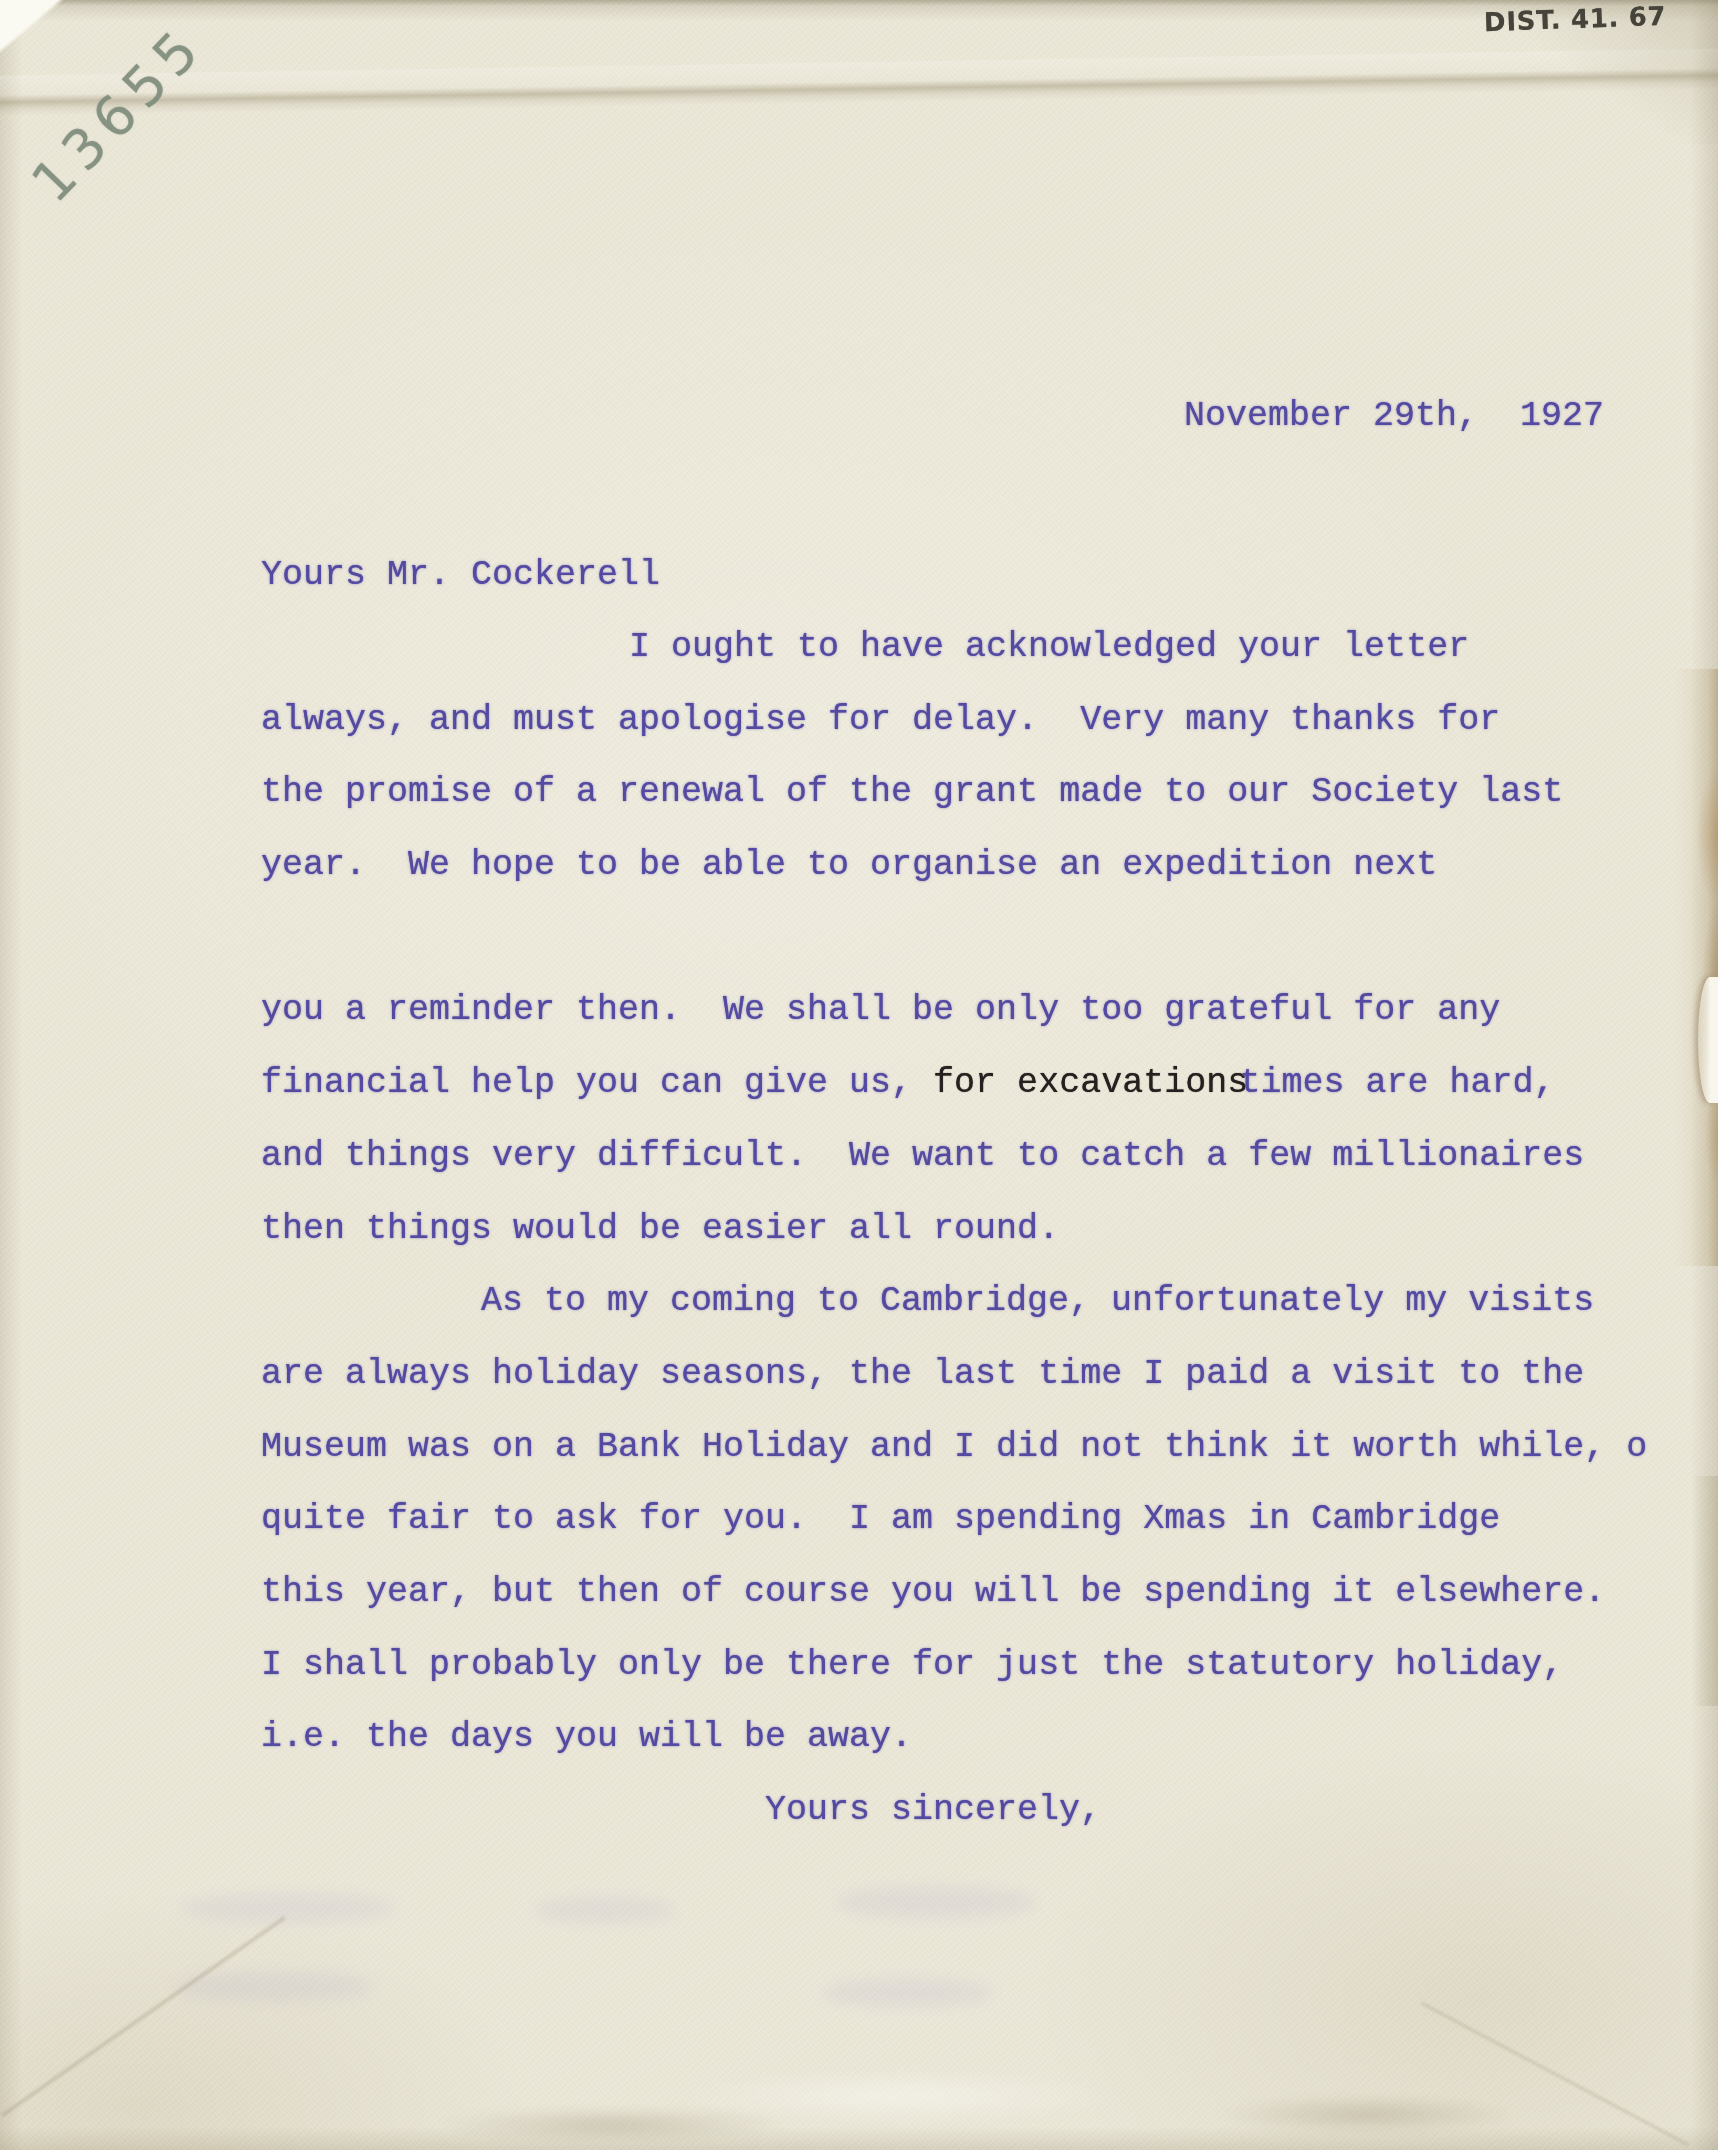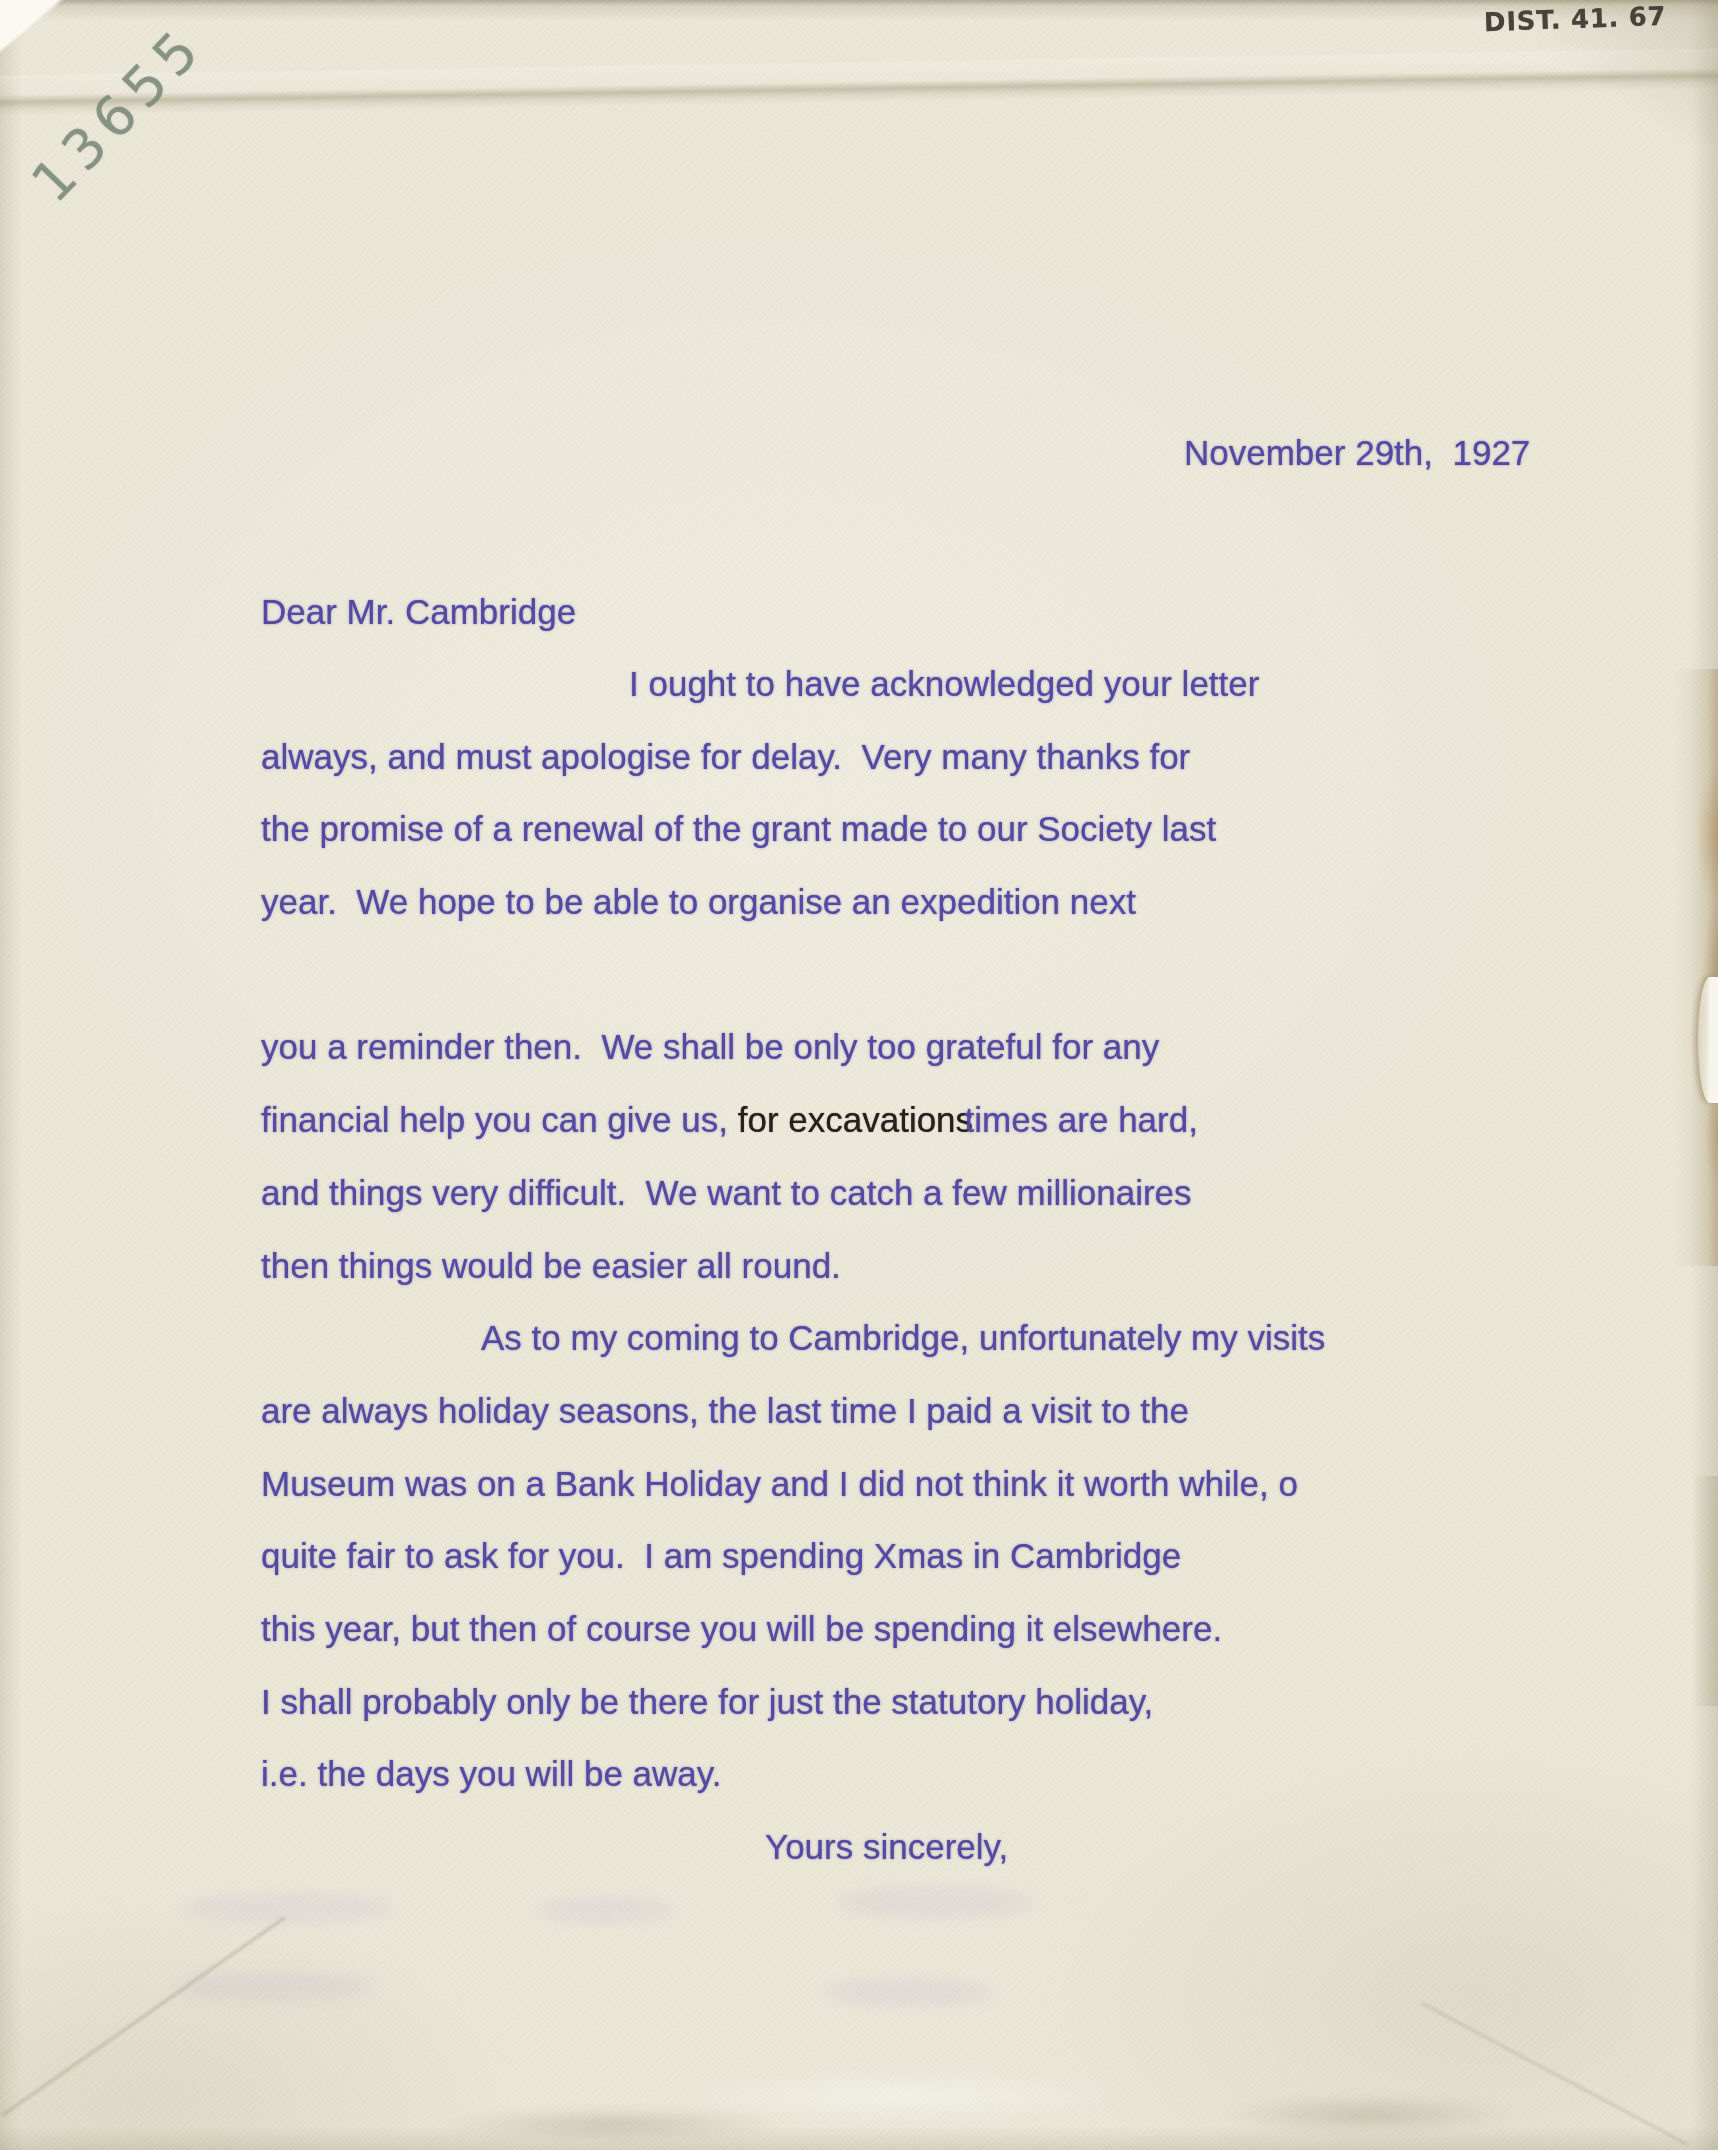--- a/index.html
+++ b/index.html
@@ -58,27 +58,26 @@
   .handwriting-accession {
     position:absolute; left:18.7px; top:170px;
     font-family:"DejaVu Sans", sans-serif;
     font-size:55px; letter-spacing:8.6px;
     color:rgba(124,138,122,0.82);
     transform:rotate(-46deg); transform-origin:0 0;
     text-shadow: 0 0 1.4px rgba(124,138,122,0.5);
   }
 
   .typed {
-    font-family:Liberation Sans, sans-serif;
+    font-family:Liberation Mono, monospace;
     font-size:35px; line-height:1.1;
     color:#544aa2;
     text-shadow: 0 0 1.2px rgba(84,74,162,0.85), 0 0 3.6px rgba(84,74,162,0.25);
     white-space:pre;
     filter: blur(0.3px);
-    margin-top: 37px;
   }
   .date-line { position:absolute; left:1184px; top:397px; }
   .salutation-line { position:absolute; left:261px; top:556px; }
   .letter-body { position:absolute; left:261px; top:628px; width:1457px; height:1267px; }
   .line { position:absolute; left:0; }
   .indent-first { left:368px; }
   .indent-para  { left:220px; }
   .closing-line { left:504px; }
   .ink-insert {
     color:#24211f;
@@ -97,21 +96,21 @@
   <div class="fold-tr"></div>
 
   <div class="torn-right-edge"></div>
   <div class="tear-notch"></div>
   <div class="fold-right"></div>
 
   <div class="handwriting-accession">13655</div>
   <div class="handwriting-ref">DIST. 41. 67</div>
 
   <div class="typed date-line">November 29th,  1927</div>
-  <div class="typed salutation-line">Dear Mr. Cambridge</div>
+  <div class="typed salutation-line">Yours Mr. Cockerell</div>
 
   <div class="letter-body">
     <div class="typed line indent-first" style="top:0">I ought to have acknowledged your letter</div>
     <div class="typed line" style="top:73px">always, and must apologise for delay.  Very many thanks for</div>
     <div class="typed line" style="top:218px">year.  We hope to be able to organise an expedition next</div>
     <div class="typed line" style="top:145px">the promise of a renewal of the grant made to our Society last</div>
     <div class="typed line" style="top:363px">you a reminder then.  We shall be only too grateful for any</div>
     <div class="typed line" style="top:436px"><span>financial help you can give us, </span><span class="ink-insert">for excavations</span><span class="overlap-after">times are hard,</span></div>
     <div class="typed line" style="top:509px">and things very difficult.  We want to catch a few millionaires</div>
     <div class="typed line" style="top:582px">then things would be easier all round.</div>

